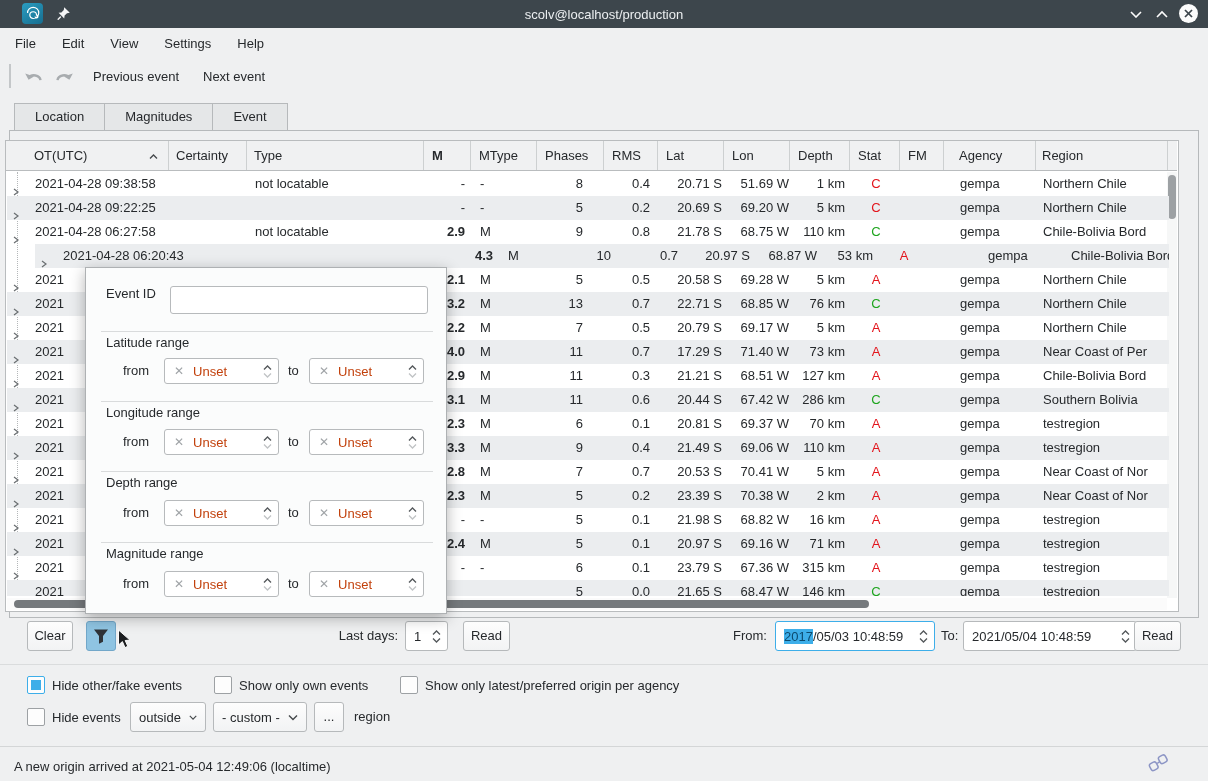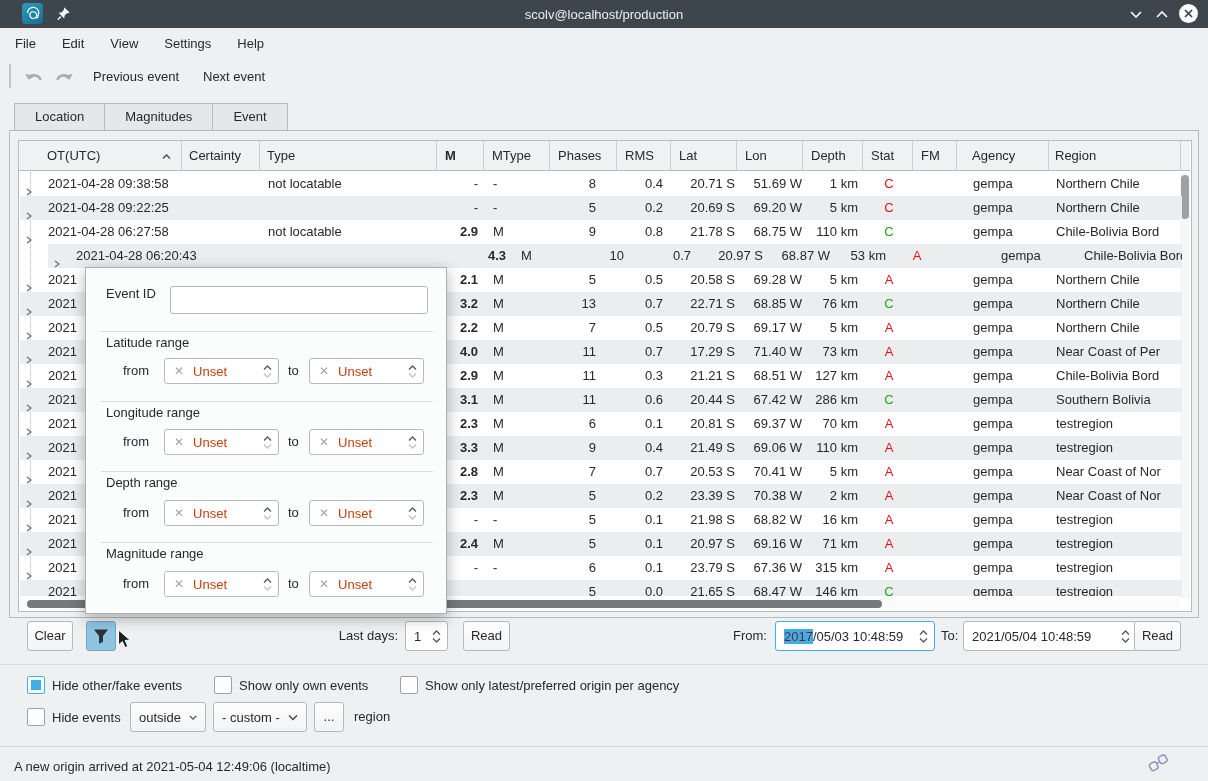--- a/index.html
+++ b/index.html
@@ -25,21 +25,21 @@
   .tool-btn { padding:4px 12px; color:#26292c; }
 
   
   #tabbar { position:absolute; top:103px; left:14px; display:flex; z-index:3; }
   .tab { height:28px; line-height:26px; padding:0 20px; border:1px solid #b6b9bb; border-right:none; background:#e5e7e8; }
   .tab:last-child { border-right:1px solid #b6b9bb; }
   .tab.active { background:#f6f7f8; height:29px; border-bottom:none; }
   #panel { position:absolute; top:130px; left:9px; width:1190px; height:488px; border:1px solid #b6b9bb; background:#eff0f1; z-index:1; }
 
   
-  #tableframe { position:absolute; top:140px; left:18px; width:1174px; height:472px; border:1px solid #b9bcbe; background:#fff; z-index:2; }
+  #tableframe { position:absolute; top:140px; left:5px; width:1174px; height:472px; border:1px solid #b9bcbe; background:#fff; z-index:2; }
   #thead { position:absolute; top:0; left:0; right:1px; height:30px; background:#f0f1f2; border-bottom:1px solid #b9bcbe; display:grid; }
   .hcell { border-right:1px solid #cdd0d1; display:flex; align-items:center; padding-left:8px; background:#f0f1f2; }
   .hcell.filler { border-right:none; }
   .hcell .sort { margin-left:auto; margin-right:10px; }
   #tbody { position:absolute; top:31px; left:1px; width:1162px; height:424px; overflow:hidden; background:#fff; }
   #tbody::before { content:''; position:absolute; left:10px; top:0; bottom:0; border-left:1px dotted #b4b7b9; z-index:0; }
   .trow { display:grid; height:24px; line-height:24px; position:relative; z-index:1; }
   .trow:nth-child(even) { background:#ebedef; }
   .tcell { white-space:nowrap; overflow:hidden; }
   .c0 { padding-left:28px; position:relative; }
@@ -81,21 +81,21 @@
   .btn { position:absolute; top:621px; height:30px; border:1px solid #b6b9bb; border-radius:3px; background:linear-gradient(#fdfdfd,#f2f3f4); text-align:center; line-height:28px; }
   #btn-clear { left:27px; width:46px; }
   #btn-filter { position:absolute; top:621px; left:86px; width:30px; height:30px; border:1px solid #72a7c9; border-radius:3px; background:#8fc4e2; display:flex; align-items:center; justify-content:center; }
   #cursor { position:absolute; left:117px; top:629px; z-index:20; }
   #lastdays-label { position:absolute; top:628px; right:810px; }
   .spinfield { position:absolute; top:621px; height:30px; border:1px solid #b6b9bb; border-radius:3px; background:#fff; display:flex; align-items:center; padding-left:8px; }
   #lastdays-spin { left:405px; width:43px; }
   #btn-read1 { left:463px; width:47px; }
   #from-label { position:absolute; top:628px; left:733px; }
   #from-field { left:775px; width:160px; border:1px solid #3daee9; }
-  .dt-sel { background:#3daee9; color:#7f1d1d; }
+  .dt-sel { background:#3daee9; color:#0c4a6e; }
   #to-label { position:absolute; top:628px; left:941px; }
   #to-field { left:963px; width:174px; }
   #btn-read2 { left:1134px; width:47px; }
 
   
   #sep-top { position:absolute; top:664px; left:0; width:1208px; border-top:1px solid #dadcdd; }
   .cb { position:absolute; width:18px; height:18px; border:1px solid #9da1a4; border-radius:2px; background:#fdfdfd; }
   .cb.checked { border-color:#3daee9; }
   .cb.checked::after { content:''; position:absolute; left:3px; top:3px; width:10px; height:10px; background:#3daee9; }
   .cb-label { position:absolute; line-height:18px; }

